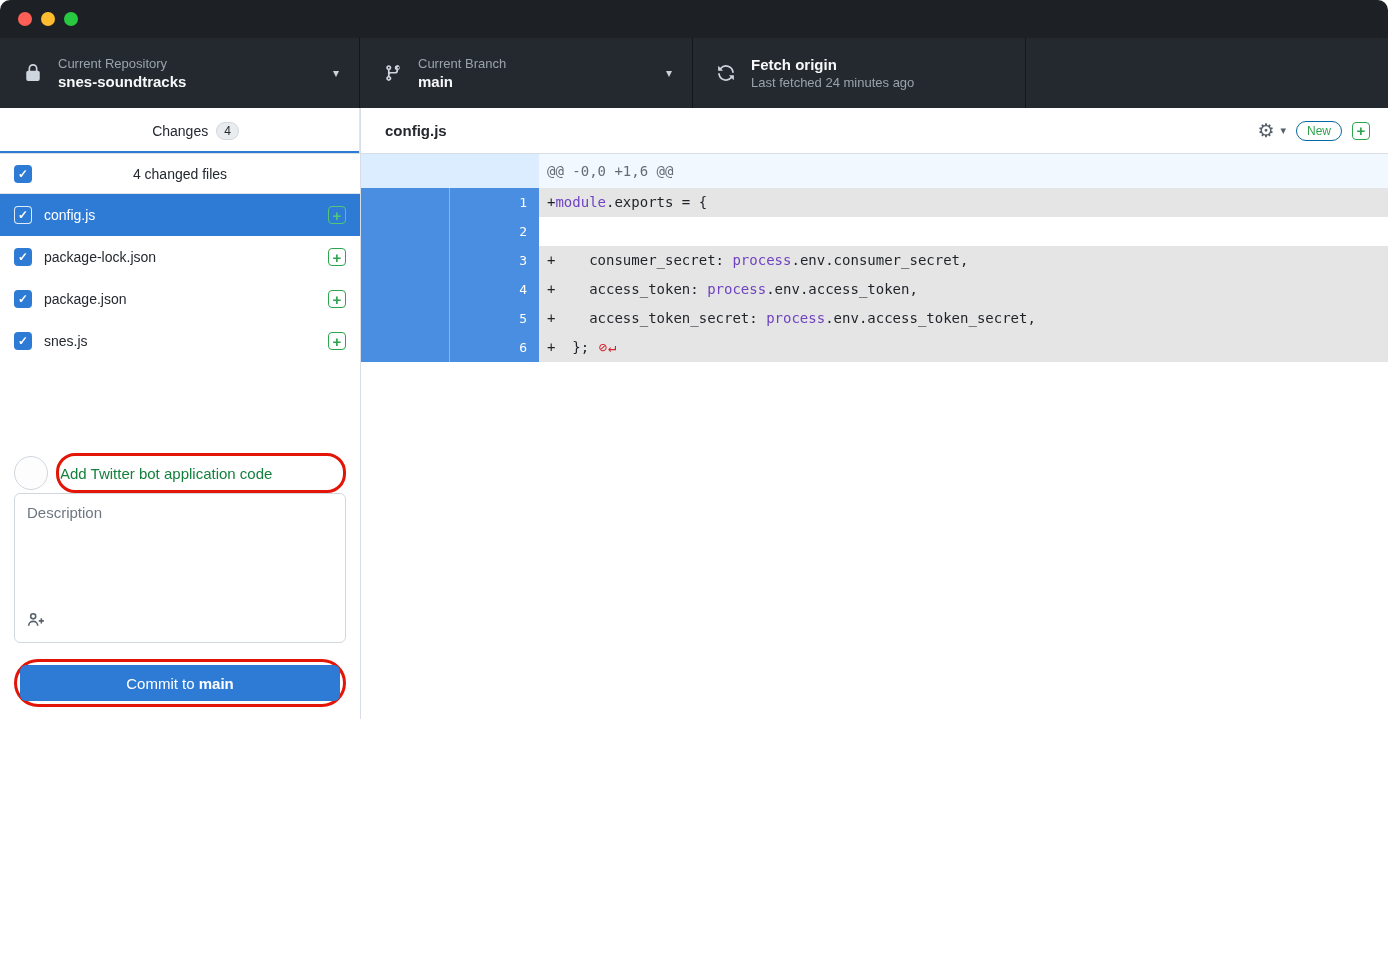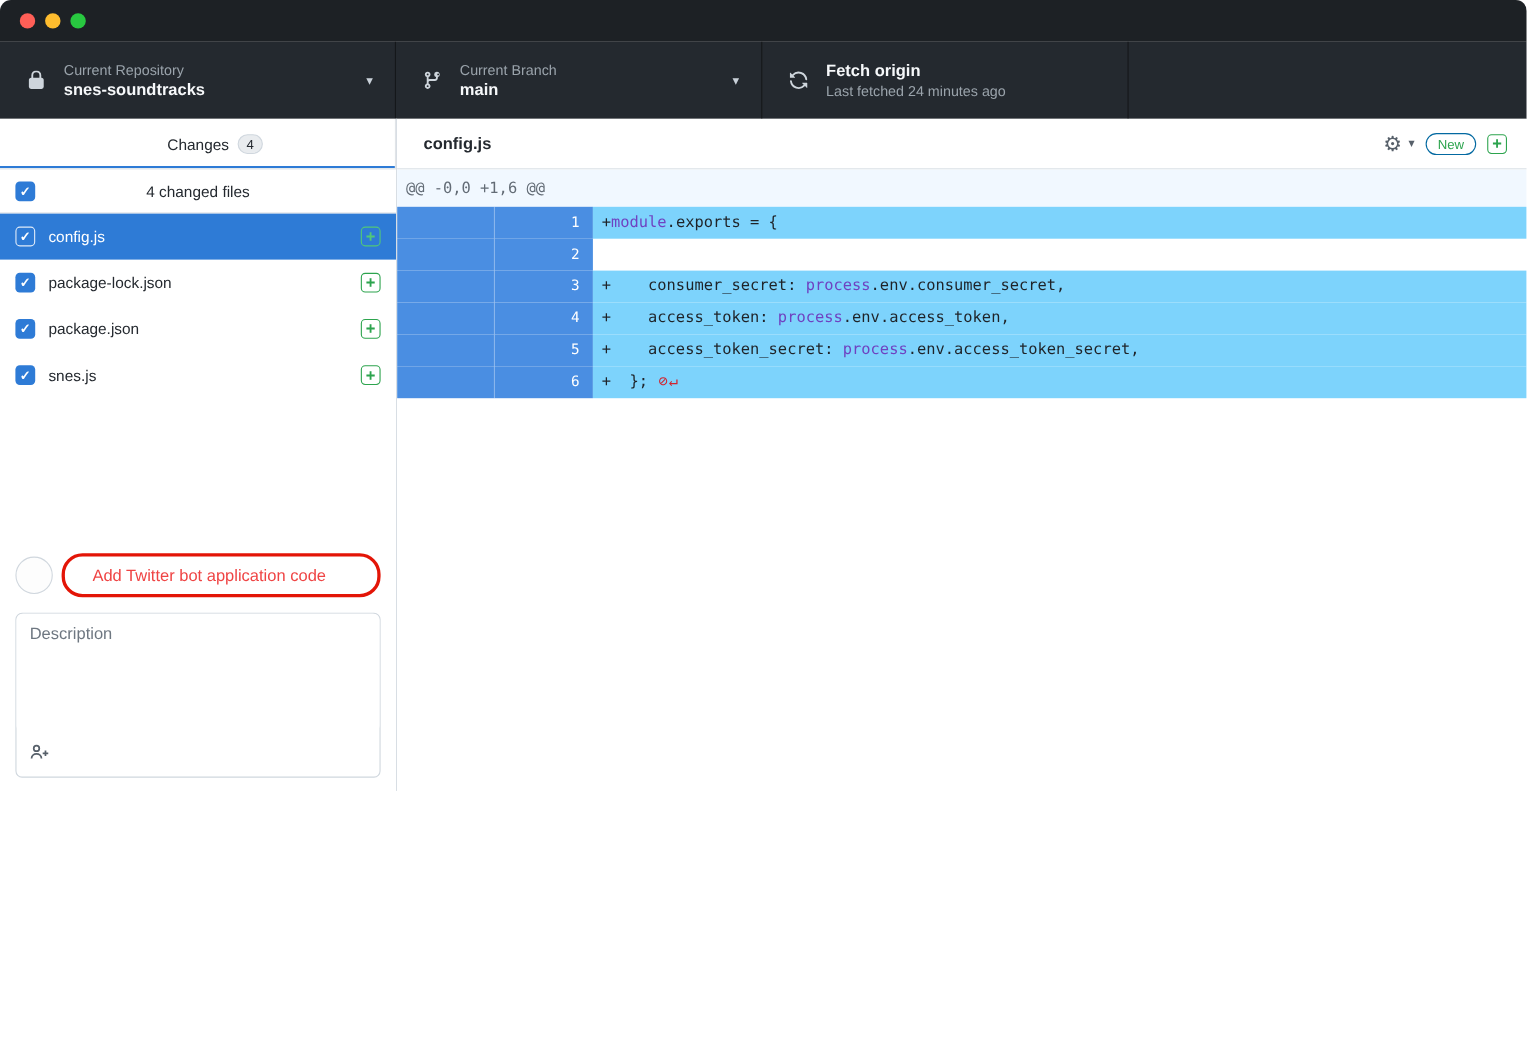--- a/index.html
+++ b/index.html
@@ -56,49 +56,49 @@
 
   .spacer { flex: 1; }
 
   
   .commit-form { flex: none; padding: 6px 14px 12px; display: flex; flex-direction: column; }
   .summary-row { display: flex; align-items: center; gap: 8px; }
   .avatar { width: 34px; height: 34px; border-radius: 50%; border: 1px solid #d0d7de; background: #fdfdfd; flex: none; }
   .annotation { border: 3px solid #e31507; }
   .summary-annotation { flex: 1; border-radius: 19px; padding: 1px; }
   .summary-input { width: 100%; height: 32px; border: none; outline: none; font-family: "Liberation Sans", sans-serif;
-                   font-size: 15px; color: #ef4444; padding: 0 24px; border-radius: 15px; }
-  .desc-box { margin-top: 14px; border: 1px solid #d0d7de; border-radius: 6px; height: 150px; position: relative; background: #fff; }
+                   font-size: 15px; color: #15803d; padding: 0 0; border-radius: 15px; }
+  .desc-box { border: 1px solid #d0d7de; border-radius: 6px; height: 150px; position: relative; background: #fff; }
   .desc-input { width: 100%; height: 108px; border: none; outline: none; resize: none; border-radius: 6px;
                 font-family: "Liberation Sans", sans-serif; font-size: 15px; color: #24292f; padding: 10px 12px; }
   .desc-input::placeholder, .summary-input::placeholder { color: #6e7781; }
   .coauthor-btn { position: absolute; left: 10px; bottom: 8px; background: none; border: none; cursor: pointer; padding: 2px; }
   .commit-annotation { margin-top: 16px; border-radius: 24px; padding: 3px; }
   .commit-btn { width: 100%; height: 36px; background: #2e7bd6; border: none; border-radius: 6px; color: #fff;
                 font-family: "Liberation Sans", sans-serif; font-size: 15px; cursor: pointer; }
   .commit-btn b { font-weight: 700; }
 
   
   .diff-pane { flex: 1; display: flex; flex-direction: column; min-width: 0; background: #fff; }
   .diff-header { height: 46px; flex: none; display: flex; align-items: center; padding: 0 18px 0 24px; border-bottom: 1px solid #d8dee4; }
   .diff-filename { font-size: 15px; font-weight: 700; color: #24292f; }
   .diff-header-right { margin-left: auto; display: flex; align-items: center; gap: 10px; }
   .gear { font-size: 19px; color: #57606a; cursor: pointer; }
   .gear-caret { font-size: 11px; color: #57606a; margin-left: -4px; cursor: pointer; }
   .new-pill { border: 1px solid #0369a1; color: #2da44e; font-size: 12px; border-radius: 12px; padding: 2px 10px; line-height: 14px; }
 
   .diff-body { flex: 1; overflow: hidden; font-family: "DejaVu Sans Mono", "Liberation Mono", monospace; }
-  .hunk-row { height: 34px; display: flex; flex-direction: column; }
+  .hunk-row { height: 34px; display: flex; }
   .hunk-gutter { width: 178px; flex: none; background: #dbedff; }
   .hunk-text { flex: 1; background: #f1f8ff; color: #636c76; font-size: 14px; line-height: 34px; padding-left: 8px; white-space: pre; }
   .diff-row { height: 29px; display: flex; }
   .g { width: 89px; flex: none; background: #4a8ee2; color: #ffffff; font-size: 13px; line-height: 29px;
        text-align: right; padding-right: 12px; cursor: pointer; }
   .g.old { border-right: 1px solid rgba(255,255,255,0.35); }
-  .code { flex: 1; background: #7dd3fc; color: #1f2328; font-size: 14px; line-height: 29px; padding-left: 8px; white-space: pre; }
+  .code { flex: 1; background: #e5e5e5; color: #1f2328; font-size: 14px; line-height: 29px; padding-left: 8px; white-space: pre; }
   .code .kw { color: #6f42c1; }
   .code .marker { color: #d1242f; letter-spacing: 1px; }
 </style>
 </head>
 <body>
 
 <div class="window">
 
   <div class="titlebar">
     <div class="traffic tl-close"></div>
@@ -196,20 +196,25 @@
           <button class="coauthor-btn">
             <span>
               <svg width="18" height="18" viewBox="0 0 16 16" fill="none">
                 <circle cx="5.5" cy="4.75" r="2.25" stroke="#57606a" stroke-width="1.4"></circle>
                 <path d="M1.5 13c0-2.4 1.9-3.8 4-3.8s4 1.4 4 3.8" stroke="#57606a" stroke-width="1.4"></path>
                 <path d="M12.75 6.5v4.5M10.5 8.75H15" stroke="#57606a" stroke-width="1.4"></path>
               </svg>
             </span>
           </button>
         </div>
+        <div class="annotation commit-annotation">
+          <button class="commit-btn">
+            <span>Commit to </span><b>main</b>
+          </button>
+        </div>
       </div>
     </aside>
 
     <main class="diff-pane">
       <div class="diff-header">
         <span class="diff-filename">config.js</span>
         <span class="diff-header-right">
           <span class="gear">⚙</span>
           <span class="gear-caret">▾</span>
           <span class="new-pill">New</span>

